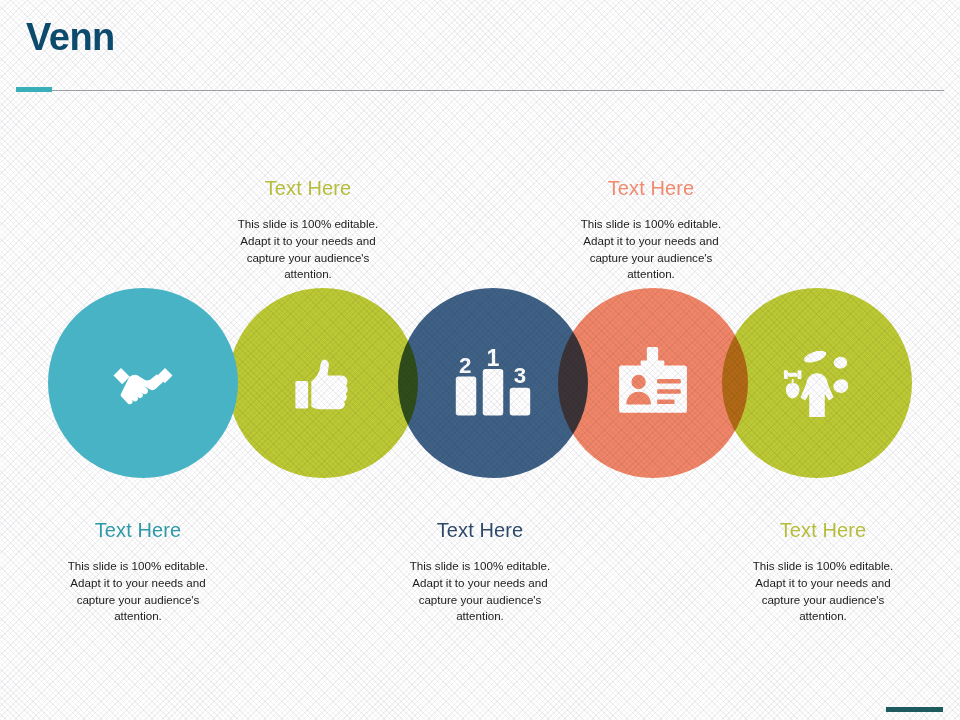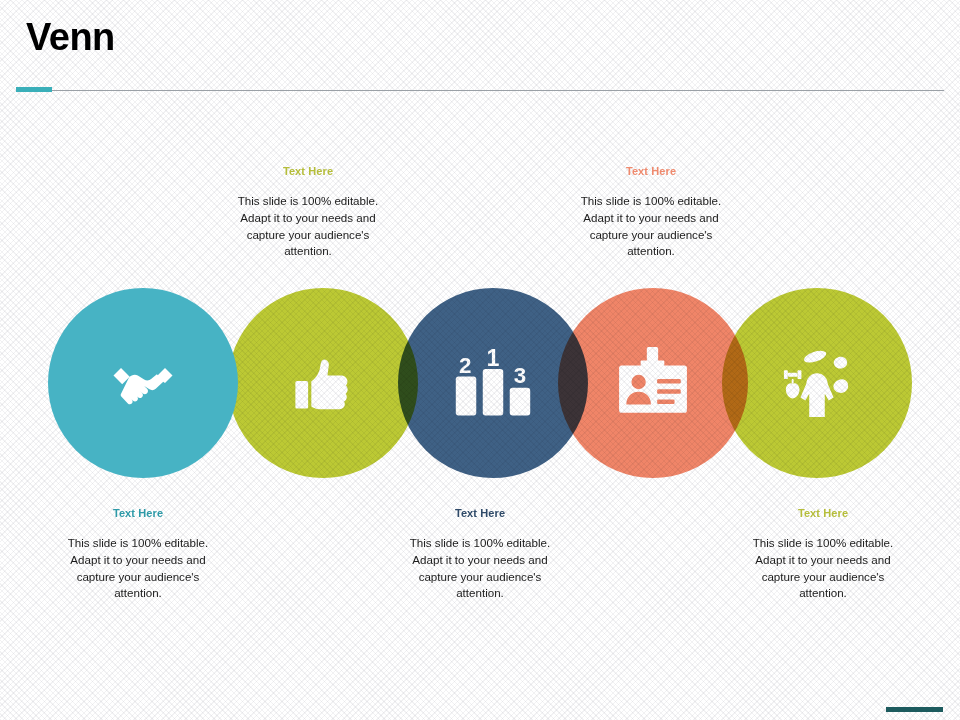--- a/index.html
+++ b/index.html
@@ -23,21 +23,21 @@
     inset: 0;
   }
 
   
   .title {
     position: absolute;
     left: 26px;
     top: 16px;
     font-size: 38px;
     font-weight: bold;
-    color: #000000;
+    color: #0c4a6e;
     letter-spacing: -0.5px;
   }
   .title-rule {
     position: absolute;
     left: 16px;
     top: 90px;
     width: 928px;
     height: 1px;
     background: #9aa0a6;
   }
@@ -83,23 +83,23 @@
   }
   .icon-wrap svg { display: block; }
 
   
   .tb {
     position: absolute;
     width: 190px;
     text-align: center;
   }
   .tb-head {
-    font-size: 11px;
-    font-weight: bold;
-    margin: 0 0 6px 0;
+    font-size: 20px;
+    font-weight: normal;
+    margin: 12px 0 6px 0;
     letter-spacing: 0.1px;
   }
   .tb-body {
     font-size: 11.6px;
     line-height: 1.45;
     color: #1b1b1b;
     margin: 16px;
   }
 
   .top1 { left: 213px; top: 165px; }

